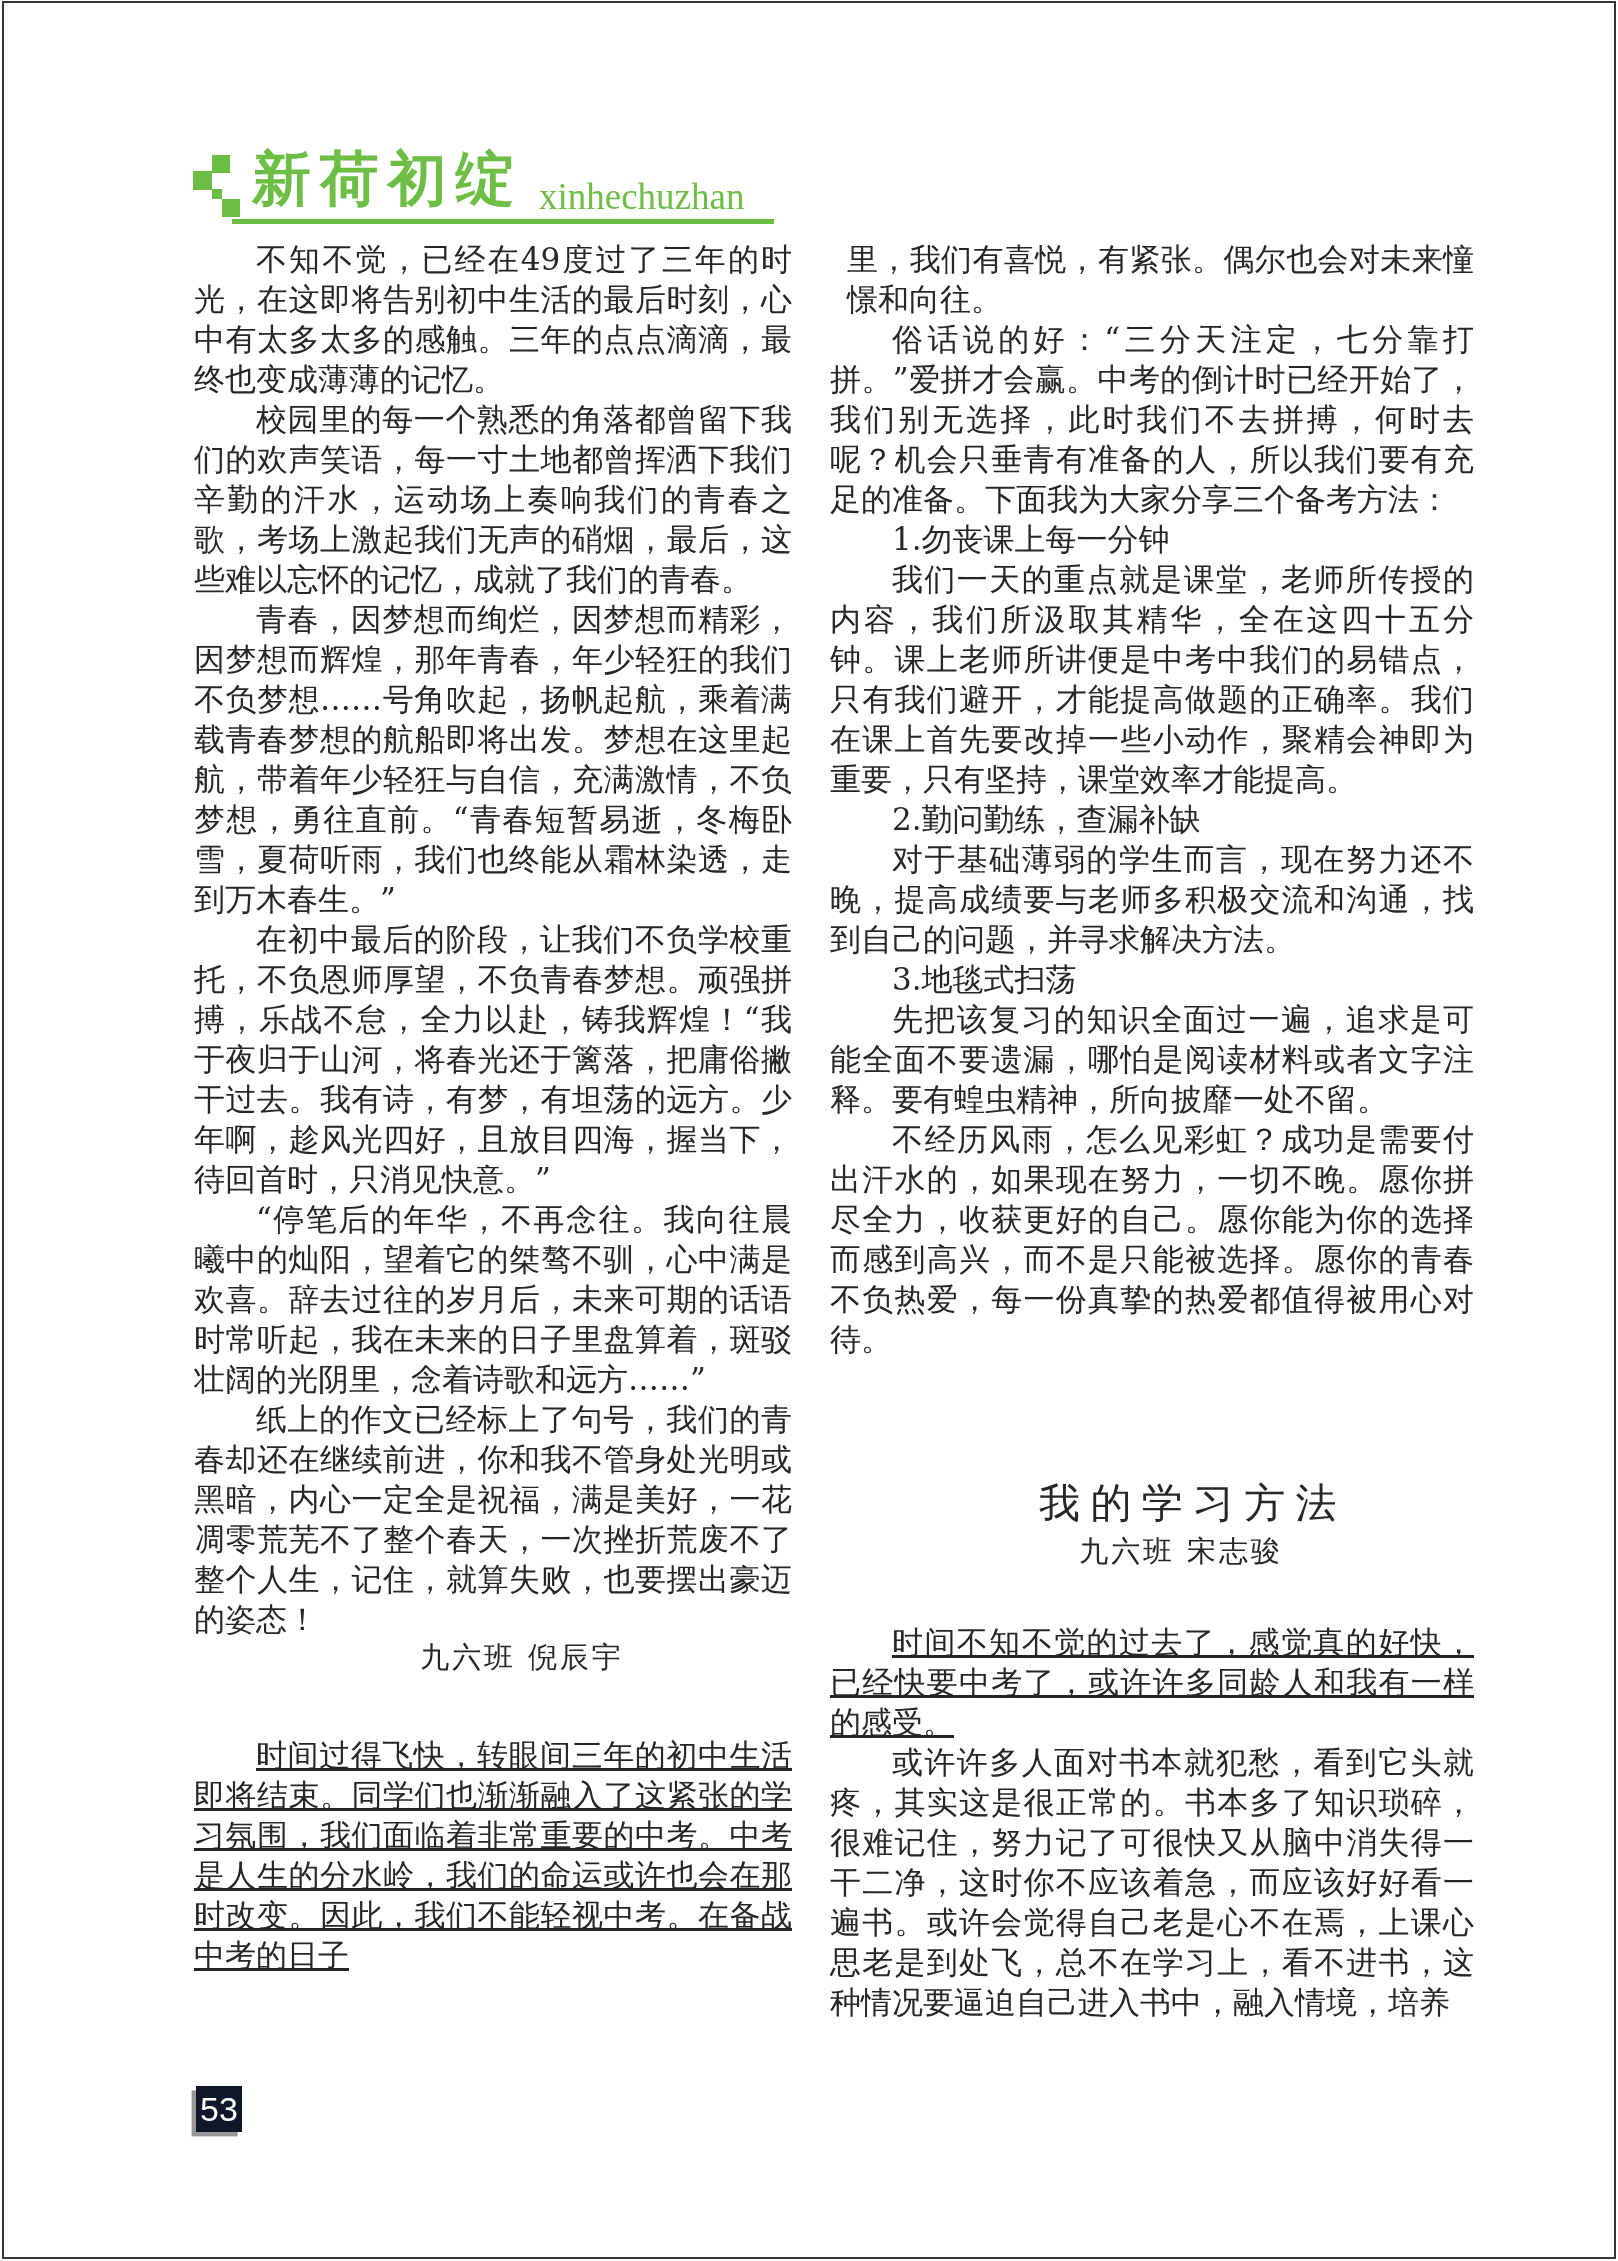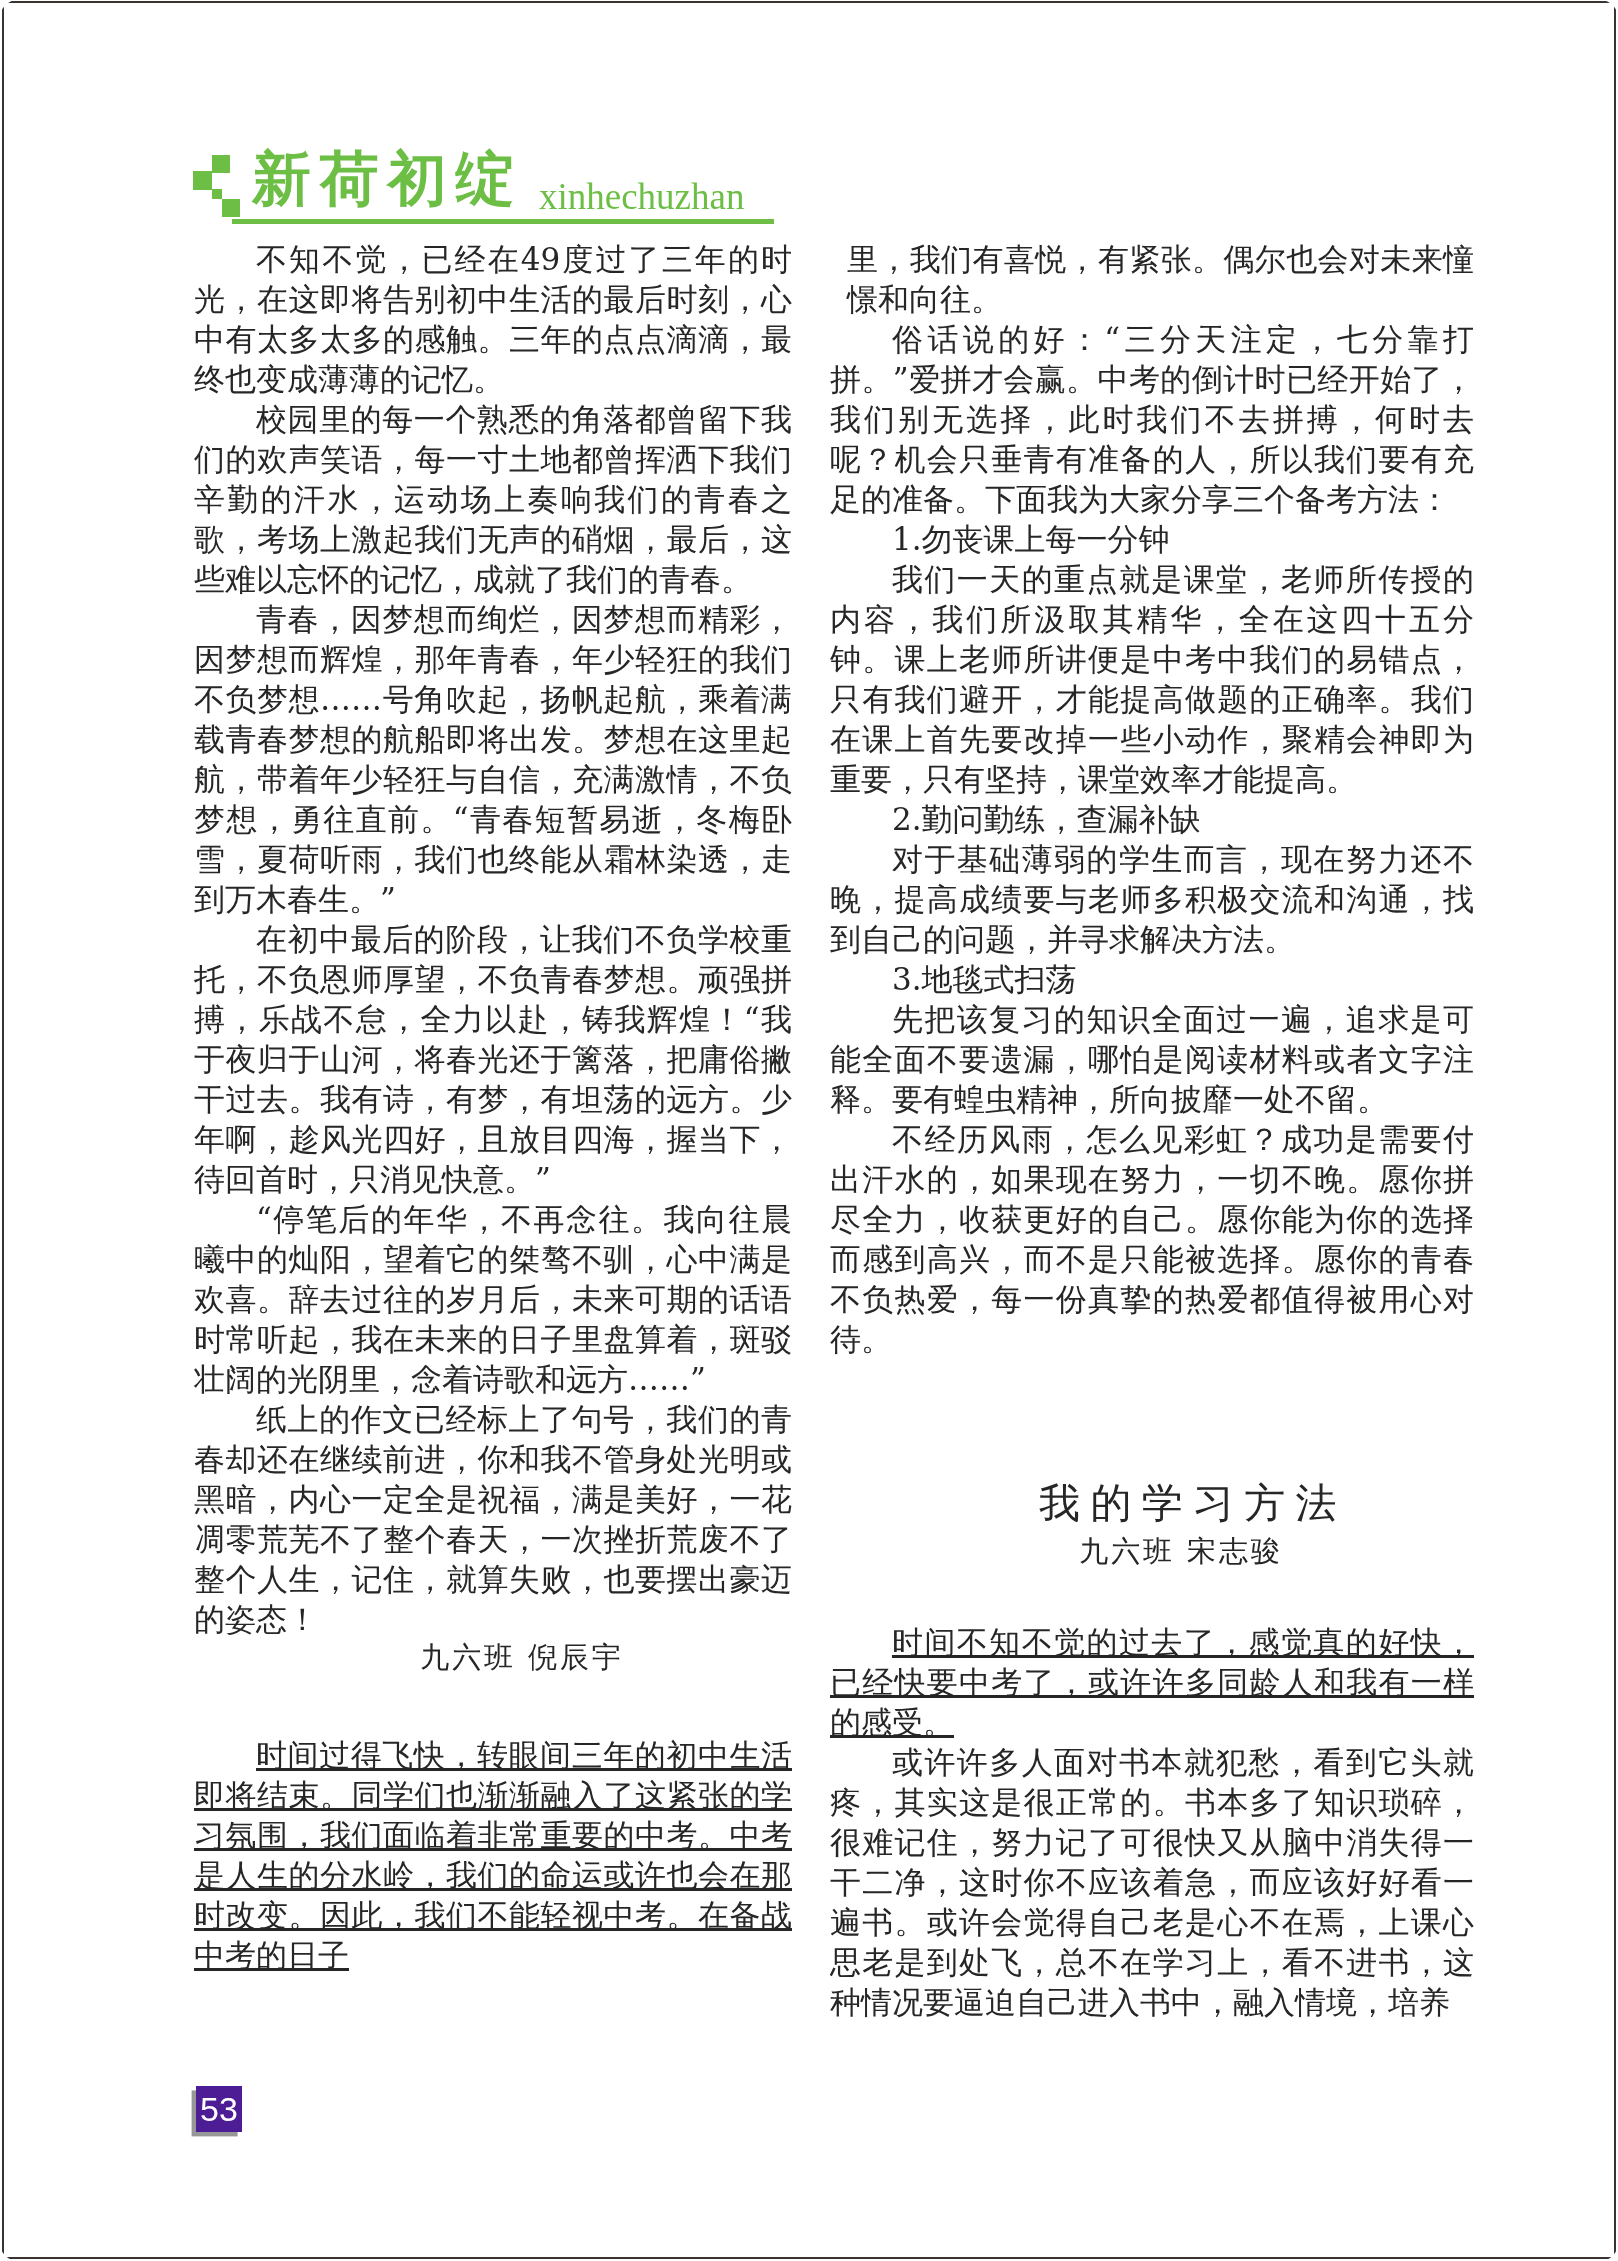--- a/index.html
+++ b/index.html
@@ -3,21 +3,20 @@
 <meta charset="utf-8">
 <style>
   html,body{margin:0;padding:0;background:#ffffff;}
   .page{
     position:relative;
     width:1618px;height:2261px;
     background:#ffffff;
     overflow:hidden;
     font-family:"DejaVu Serif","Liberation Serif",serif;
     color:#262626;
-    border-radius:18px;
   }
   .frame{
     position:absolute;left:2.2px;top:0.7px;right:2.2px;bottom:2.2px;
     border:2.9px solid #3a3431;
     pointer-events:none;
   }
   
   .logo-mark{position:absolute;left:0;top:0;}
   .logo-sq{position:absolute;background:#6cbe45;}
   .sq1{left:212px;top:155px;width:17.7px;height:17.7px;}
@@ -53,21 +52,21 @@
     margin:29px 0 0 0;text-align:center;text-indent:0;
     font-size:29px;line-height:37px;letter-spacing:2.9px;
   }
   .first-body{margin-top:59px !important;text-decoration:underline;}
   .col-right .article-title{margin-top:118px;}
   .col-right .article-author{margin-top:4px;}
   .col-right .first-body{margin-top:52px !important;}
   
   .page-num{
     position:absolute;left:196px;top:2086px;width:46px;height:46px;
-    background:#4c1d95;
+    background:#0f172a;
     box-shadow:-4.4px 4.4px 0 #979797;
     display:flex;align-items:center;justify-content:center;
     font-family:"Liberation Sans","DejaVu Sans",sans-serif;
     font-size:34px;color:#ffffff;
   }
 </style>
 </head>
 <body>
 
 <div class="page">

